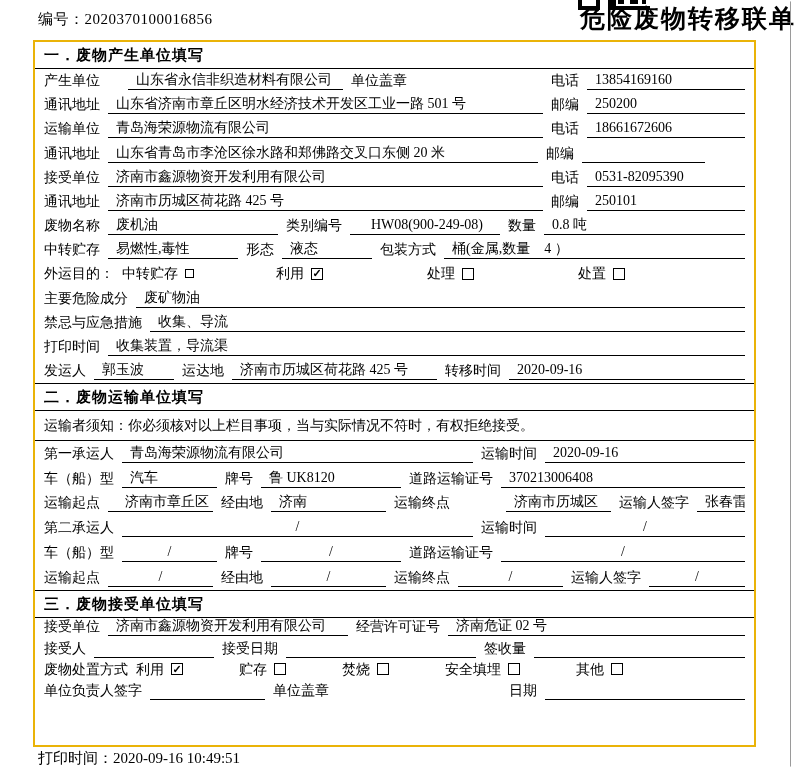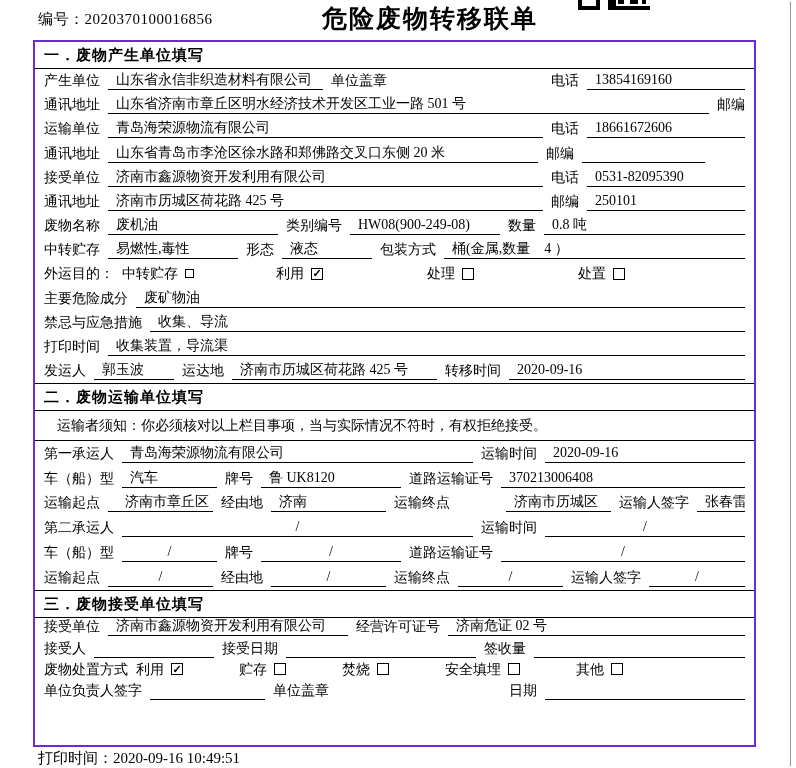--- a/index.html
+++ b/index.html
@@ -1,32 +1,32 @@
 <!DOCTYPE html>
 <html><head>
 <meta charset="utf-8">
 <style>
   html,body{margin:0;padding:0;background:#fff;}
   .screen{position:relative;width:796px;height:768px;background:#ffffff;overflow:hidden;
           font-family:"Liberation Serif","DejaVu Serif",serif;color:#000;border-radius:11px;}
   
   .doc-no{position:absolute;left:38px;top:10px;font-size:15px;letter-spacing:.5px;white-space:nowrap;}
-  .doc-title{position:absolute;left:0;top:2px;width:100%;text-align:center;font-size:25px;font-weight:bold;
+  .doc-title{position:absolute;left:0;top:2px;width:100%;text-align:right;font-size:25px;font-weight:bold;
              padding-left:64px;box-sizing:border-box;letter-spacing:2px;}
   .qr{position:absolute;left:578px;top:0;}
   .page-edge{position:absolute;left:790px;top:0;width:1px;height:768px;background:#9a9a9a;}
   
-  .form-table{position:absolute;left:33px;top:40px;width:723px;height:707px;border:2px solid #6d28d9;
+  .form-table{position:absolute;left:33px;top:40px;width:723px;height:707px;border:2px solid #eab308;
               box-sizing:border-box;display:flex;flex-direction:column;background:#fff;}
   .sec{display:flex;flex-direction:column;min-height:0;}
   .sec + .sec{border-top:1.5px solid #000;}
   .sec-head{height:26px;line-height:25px;padding:0 9px;font-weight:bold;font-size:15px;
             border-bottom:1.5px solid #000;letter-spacing:1px;
             font-family:"Liberation Sans","DejaVu Sans",sans-serif;}
-  .note{height:29px;display:flex;align-items:center;padding:0 22px;border-bottom:1.5px solid #000;
+  .note{height:29px;display:flex;align-items:center;padding:0 9px;border-bottom:1.5px solid #000;
         font-size:14px;white-space:nowrap;}
   .rows{display:flex;flex-direction:column;min-height:0;}
   #rows-0{height:314px;}
   #rows-1{height:149px;}
   #rows-2{flex:1;}
   .row{display:flex;align-items:flex-end;column-gap:8px;padding:0 9px 3px 9px;flex:1;min-height:0;
        font-size:14px;white-space:nowrap;line-height:18px;}
   .lbl{flex:0 0 auto;}
   .val{border-bottom:1px solid #000;padding:0 4px 0 8px;min-width:16px;overflow:hidden;box-sizing:border-box;}
   .val.ctr{text-align:center;padding:0 4px;}
@@ -61,30 +61,31 @@
 
   <div class="page-edge"></div>
 
   <div class="form-table">
 
     <div class="sec">
       <div class="sec-head">一．废物产生单位填写</div>
       <div class="rows" id="rows-0">
           <div class="row">
             <span class="lbl">产生单位</span>
-            <span class="val" style="width: 215px; flex: 0 0 auto;">山东省永信非织造材料有限公司</span>
+            <span class="val" style="width: 215px; flex: 0 0 auto; margin-left: 20px;">山东省永信非织造材料有限公司</span>
             <span class="lbl">单位盖章</span>
             <span class="gap" style="flex: 1 1 0px;"></span>
             <span class="lbl">电话</span>
             <span class="val" style="width: 158px; flex: 0 0 auto;">13854169160</span>
           </div>
           <div class="row">
             <span class="lbl">通讯地址</span>
             <span class="val" style="flex: 1 1 0px;">山东省济南市章丘区明水经济技术开发区工业一路 501 号</span>
             <span class="lbl">邮编</span>
+            <span class="val" style="width: 158px; flex: 0 0 auto;">250200</span>
           </div>
           <div class="row">
             <span class="lbl">运输单位</span>
             <span class="val" style="flex: 1 1 0px;">青岛海荣源物流有限公司</span>
             <span class="lbl">电话</span>
             <span class="val" style="width: 158px; flex: 0 0 auto;">18661672606</span>
           </div>
           <div class="row">
             <span class="lbl">通讯地址</span>
             <span class="val" style="flex: 1 1 0px;">山东省青岛市李沧区徐水路和郑佛路交叉口东侧 20 米</span>
@@ -101,21 +102,21 @@
           <div class="row">
             <span class="lbl">通讯地址</span>
             <span class="val" style="flex: 1 1 0px;">济南市历城区荷花路 425 号</span>
             <span class="lbl">邮编</span>
             <span class="val" style="width: 158px; flex: 0 0 auto;">250101</span>
           </div>
           <div class="row">
             <span class="lbl">废物名称</span>
             <span class="val" style="width: 170px; flex: 0 0 auto;">废机油</span>
             <span class="lbl">类别编号</span>
-            <span class="val" style="width: 150px; flex: 0 0 auto;">HW08(900-249-08)</span>
+            <span class="val" style="width: 150px; flex: 0 0 auto; text-align: center;">HW08(900-249-08)</span>
             <span class="lbl">数量</span>
             <span class="val" style="flex: 1 1 0px;">0.8 吨</span>
           </div>
           <div class="row">
             <span class="lbl">中转贮存</span>
             <span class="val" style="width: 130px; flex: 0 0 auto;">易燃性,毒性</span>
             <span class="lbl">形态</span>
             <span class="val" style="width: 90px; flex: 0 0 auto;">液态</span>
             <span class="lbl">包装方式</span>
             <span class="val" style="flex: 1 1 0px;">桶(金属,数量　4 ）</span>

